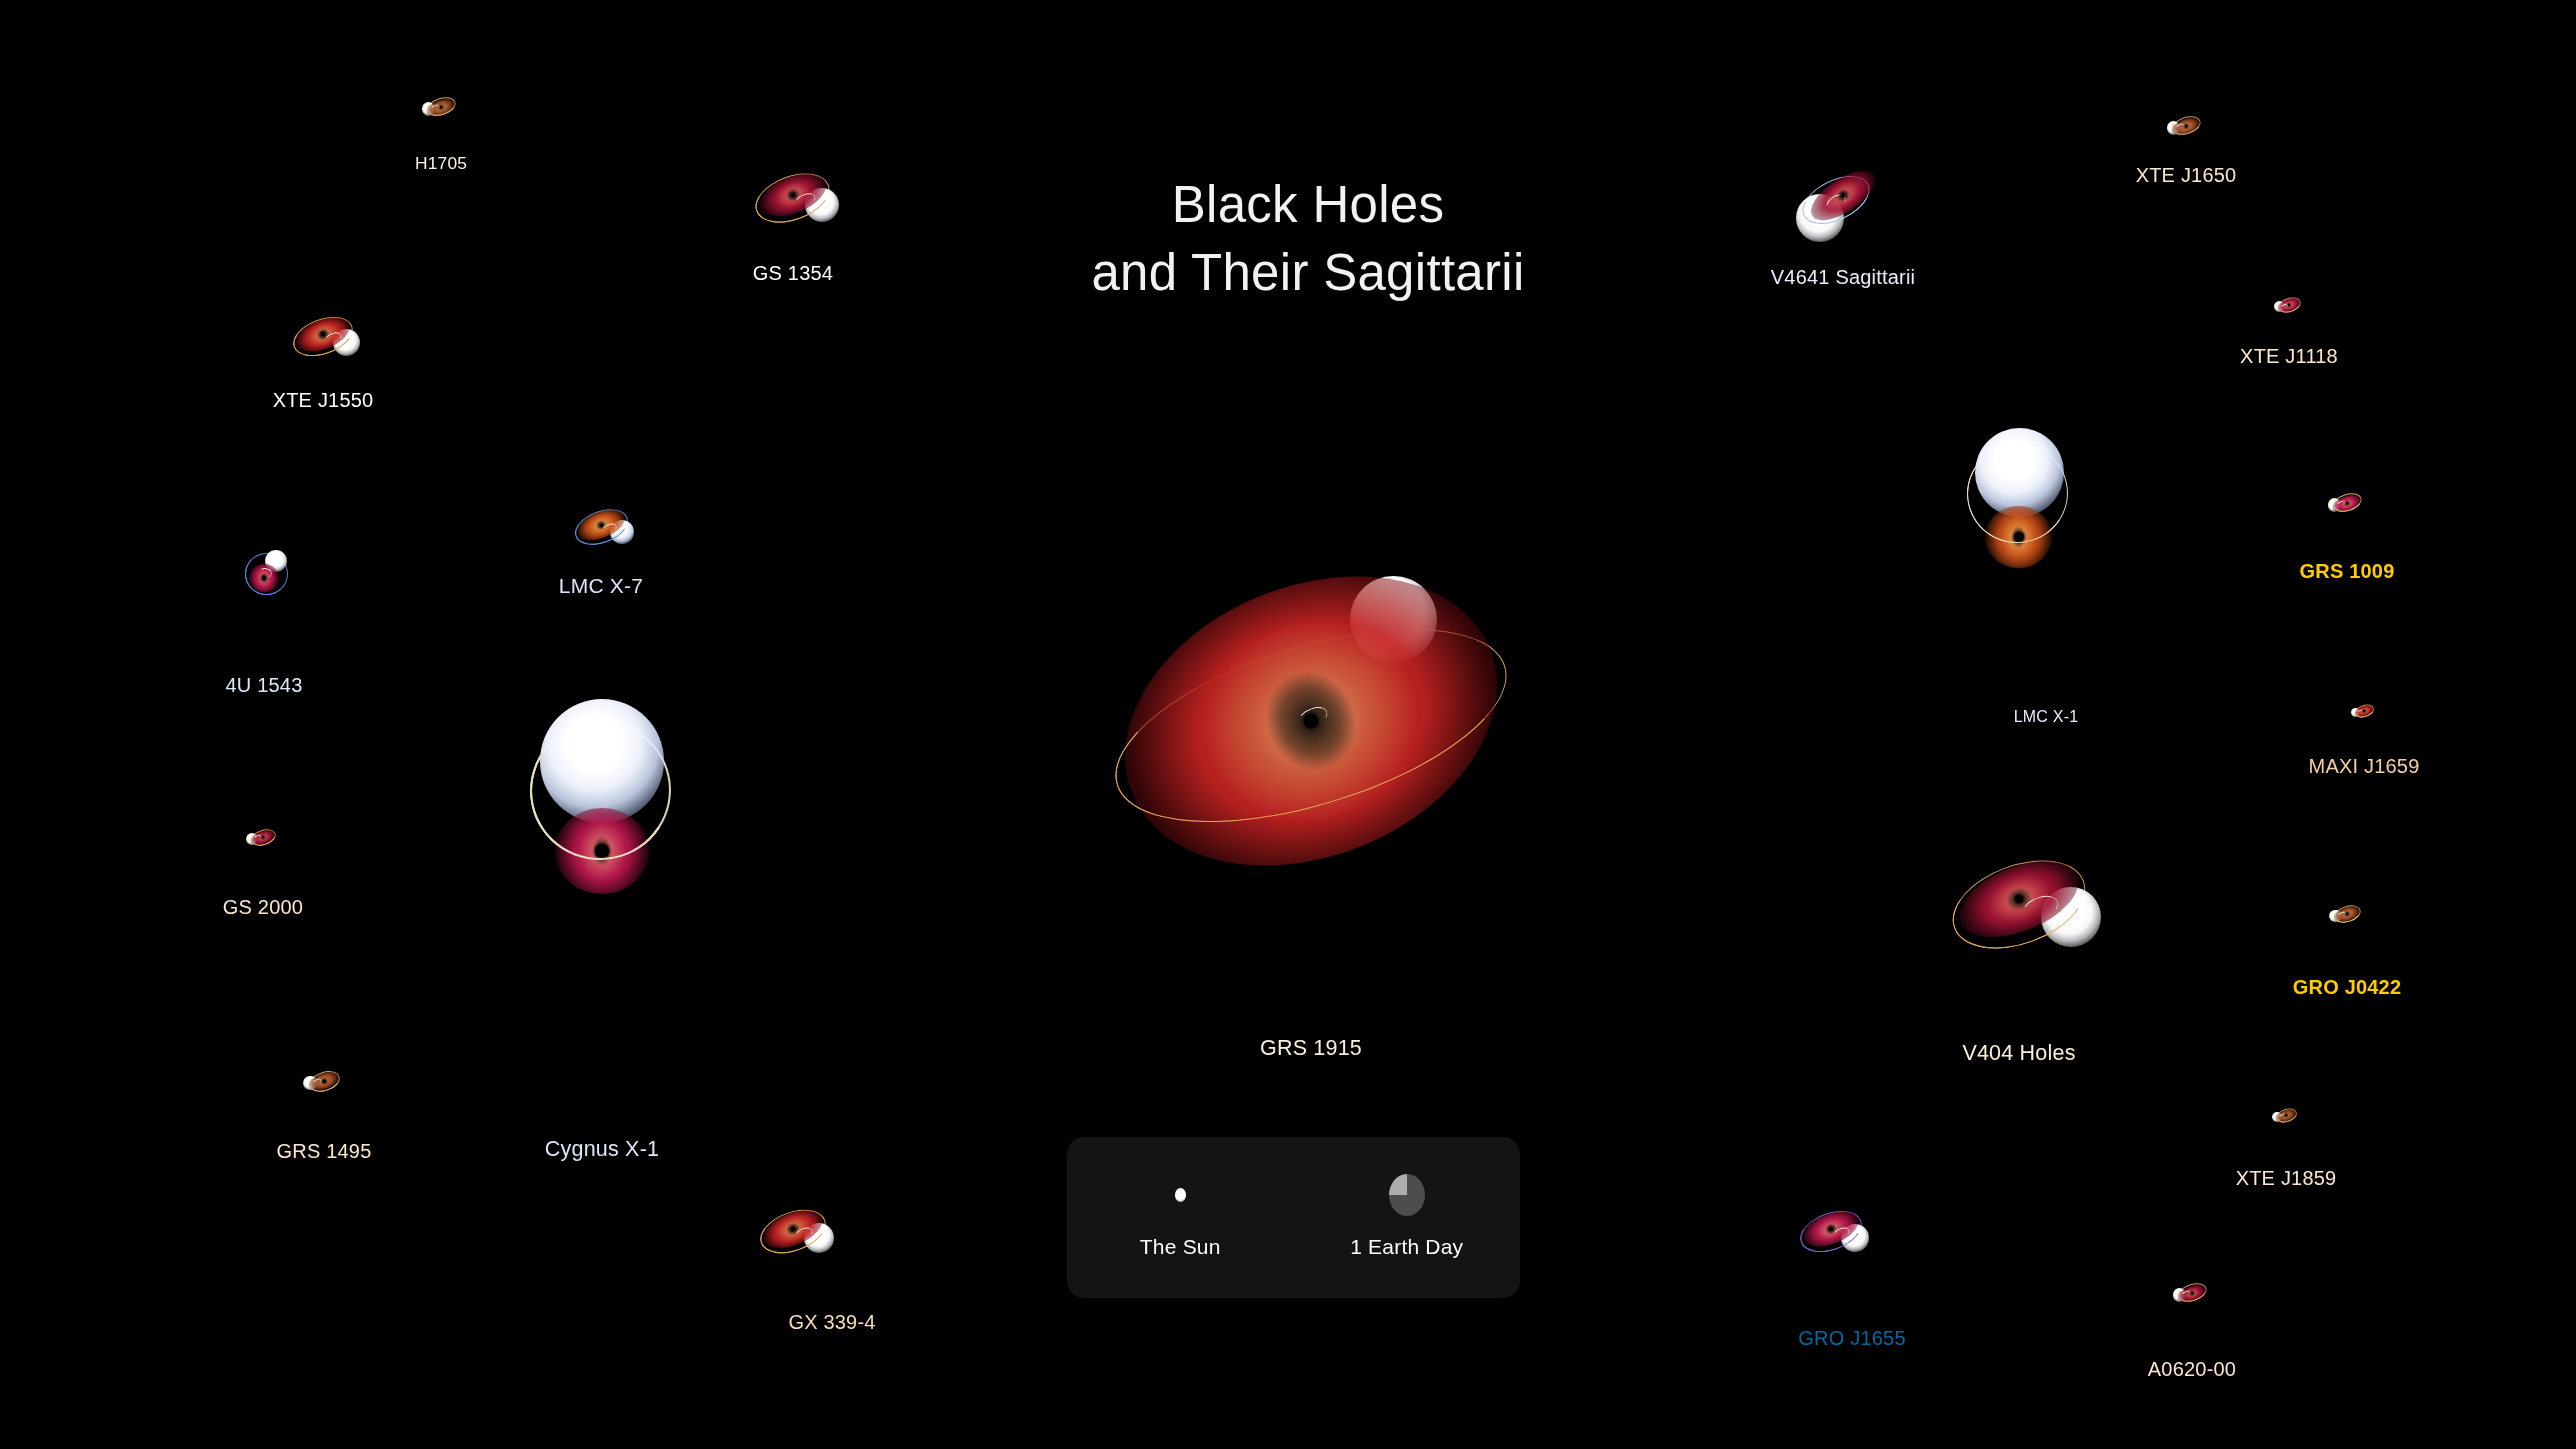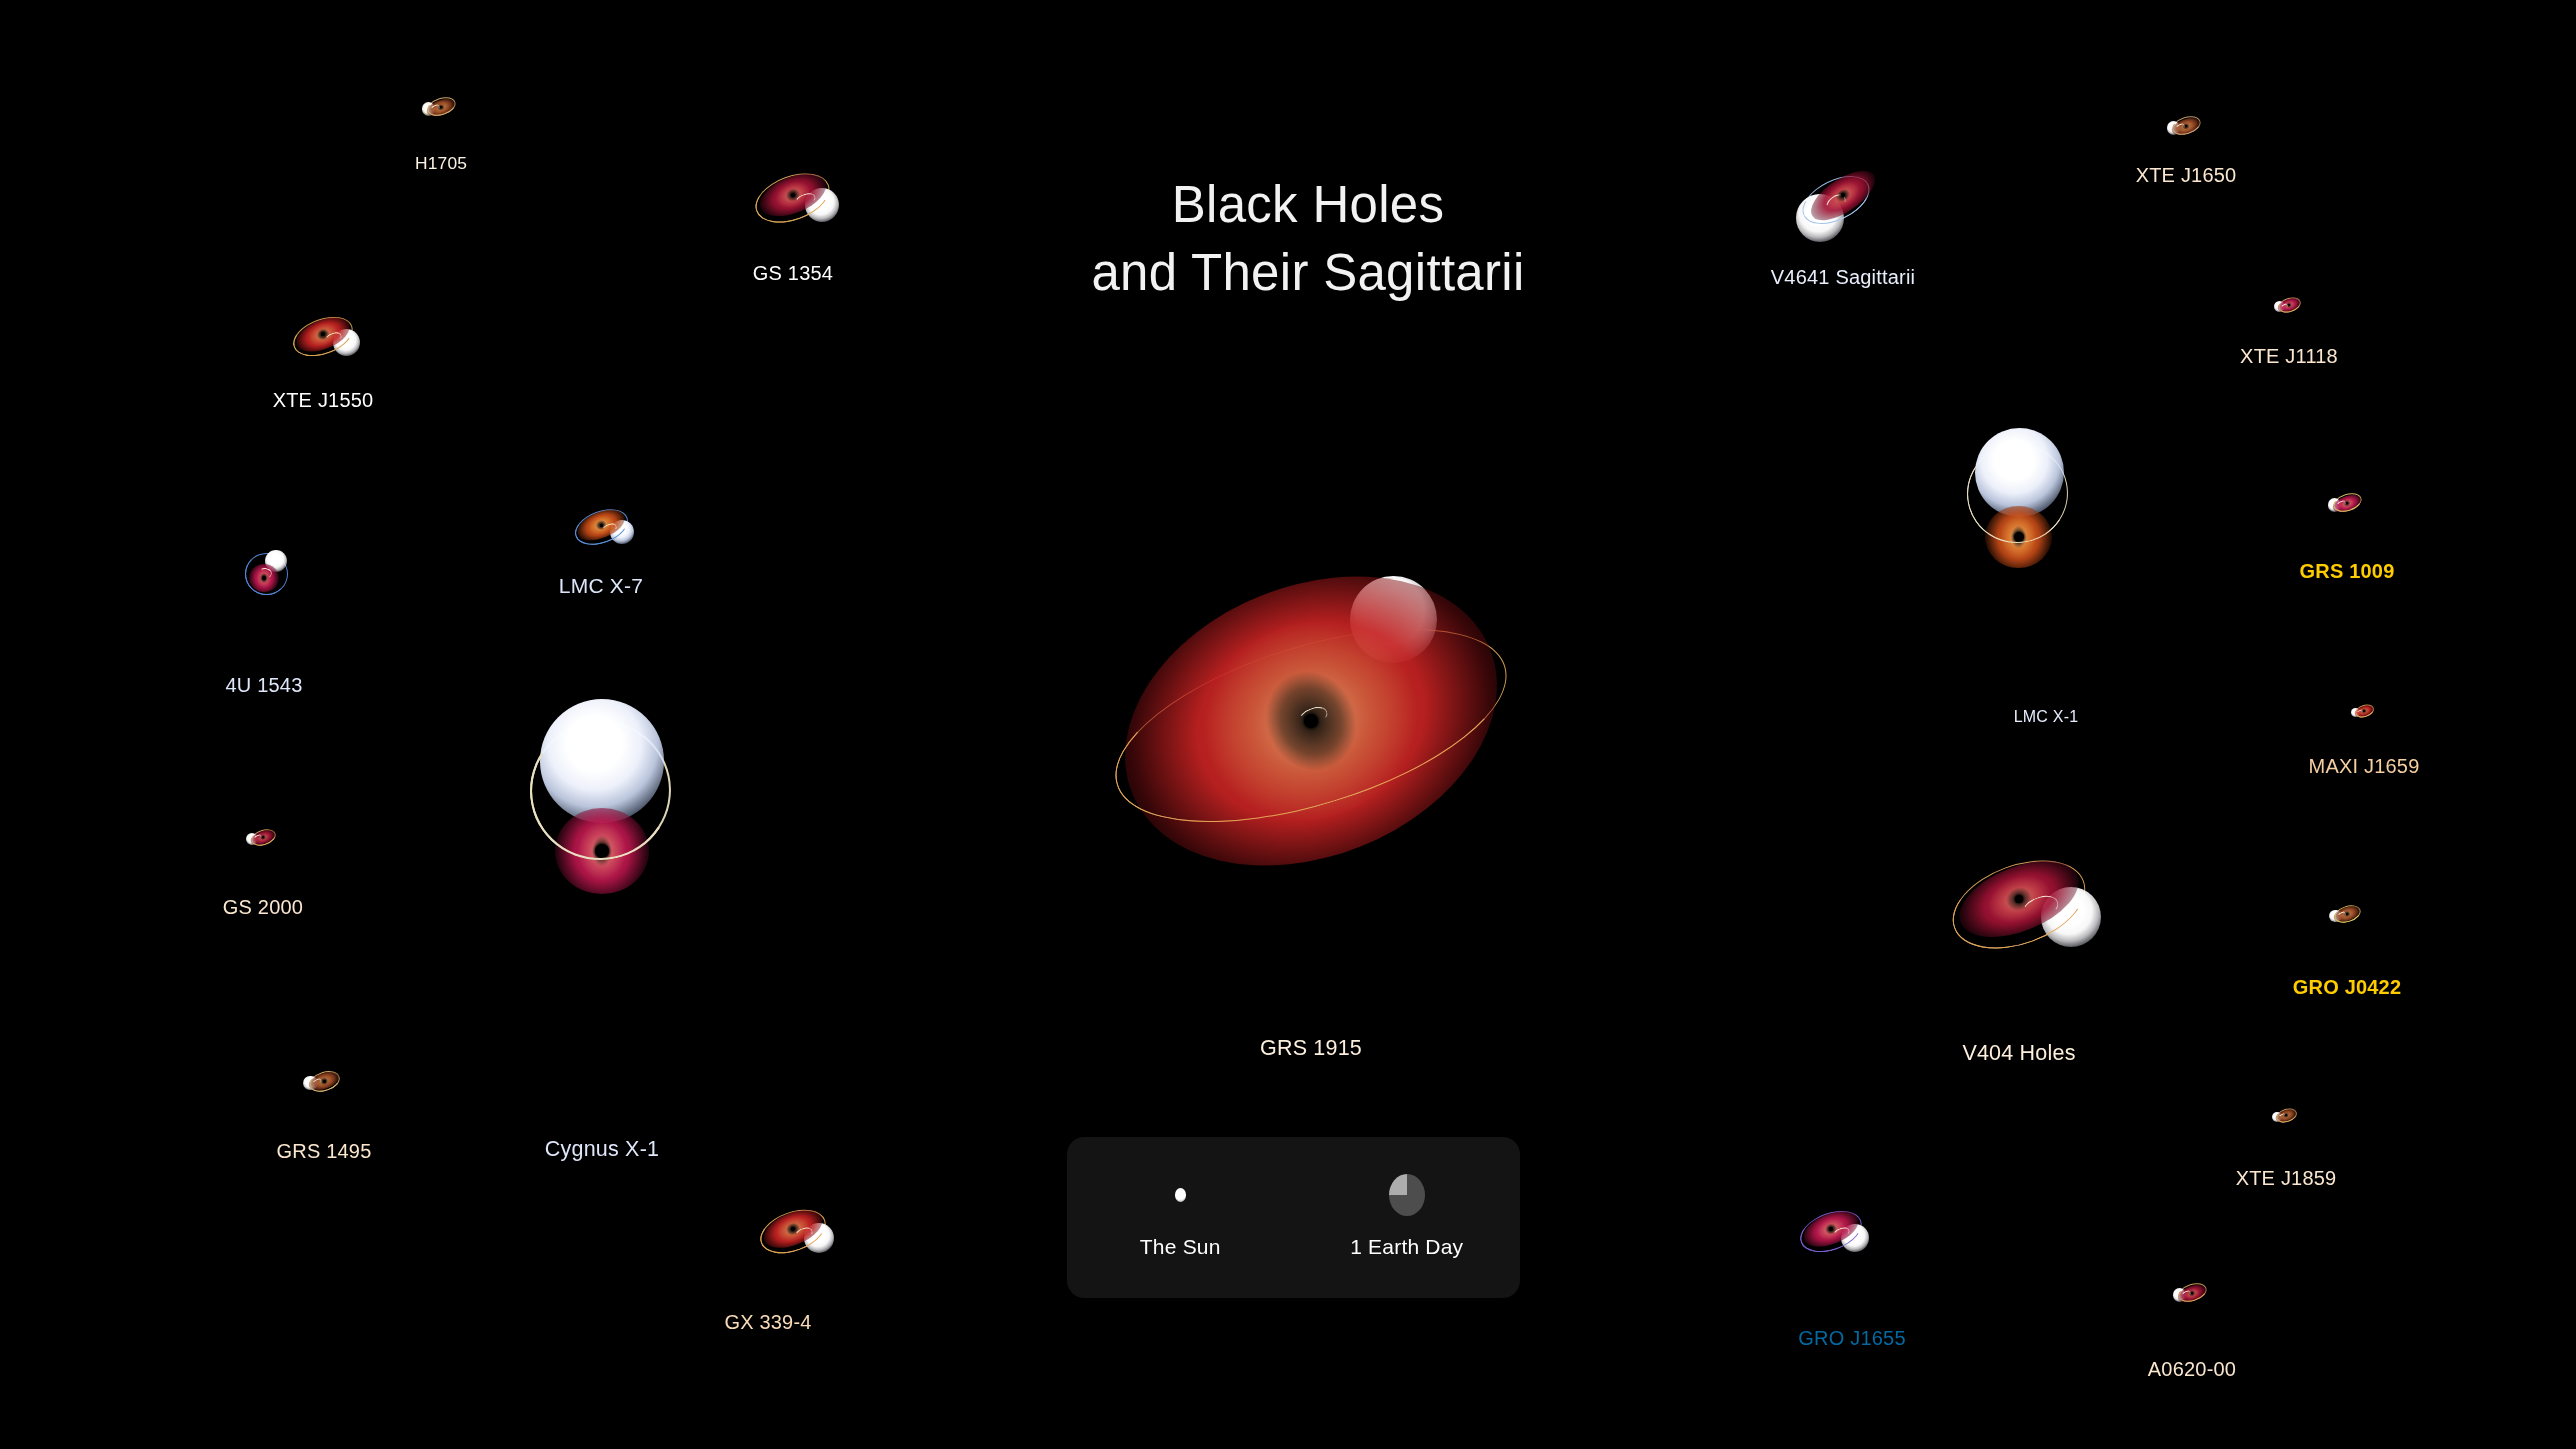--- a/index.html
+++ b/index.html
@@ -351,21 +351,21 @@
     </div>
     <div class="system" style="left: 0px; top: 0px; width: 0px; height: 0px;">
       <div class="sys-art" style="left: 793px; top: 1229px;">
         <div class="orbit" style="width: 68px; height: 39px; left: -34px; top: -17px; border-width: 0.7px; border-color: rgb(224, 166, 88); transform: rotate(-20deg); opacity: 0.95;"></div>
         <div class="star s-white" style="width: 30px; height: 30px; left: 10.8px; top: -5.8px;"></div>
         <div class="disk d-red" style="width: 62px; height: 32px; left: -31px; top: -16px; transform: rotate(-22deg);"></div>
         <div class="stream" style="width: 18.3px; height: 10.8px; left: 1.7px; top: -1.2px; border-width: 0.7px; border-top-color: rgba(255, 248, 228, 0.92); border-right-color: rgba(255, 248, 228, 0.55); transform: rotate(-20deg);"></div>
         <div class="bh" style="width: 3.8px; height: 3.8px; left: -1.9px; top: -1.9px;"></div>
         <div class="orbit" style="width: 68px; height: 39px; left: -34px; top: -17px; border-width: 0.7px; border-color: transparent transparent rgb(224, 166, 88) rgb(224, 166, 88); transform: rotate(-20deg);"></div>
       </div>
-      <div class="label" style="left: 768px; top: 1311px; font-size: 20px; color: rgb(251, 220, 184);">GX 339-4</div>
+      <div class="label" style="left: 832px; top: 1311px; font-size: 20px; color: rgb(251, 220, 184);">GX 339-4</div>
     </div>
     <div class="system" style="left: 0px; top: 0px; width: 0px; height: 0px;">
       <div class="sys-art" style="left: 1831px; top: 1229px;">
         <div class="orbit" style="width: 64px; height: 37px; left: -32px; top: -16px; border-width: 0.7px; border-color: rgb(122, 95, 208); transform: rotate(-20deg); opacity: 0.95;"></div>
         <div class="star s-white" style="width: 28px; height: 28px; left: 10px; top: -5.4px;"></div>
         <div class="disk d-pink" style="width: 58px; height: 30px; left: -29px; top: -15px; transform: rotate(-22deg);"></div>
         <div class="stream" style="width: 17px; height: 10px; left: 1.6px; top: -1.2px; border-width: 0.7px; border-top-color: rgba(255, 248, 228, 0.92); border-right-color: rgba(255, 248, 228, 0.55); transform: rotate(-20deg);"></div>
         <div class="bh" style="width: 3.6px; height: 3.6px; left: -1.8px; top: -1.8px;"></div>
         <div class="orbit" style="width: 64px; height: 37px; left: -32px; top: -16px; border-width: 0.7px; border-color: transparent transparent rgb(122, 95, 208) rgb(122, 95, 208); transform: rotate(-20deg);"></div>
       </div>

